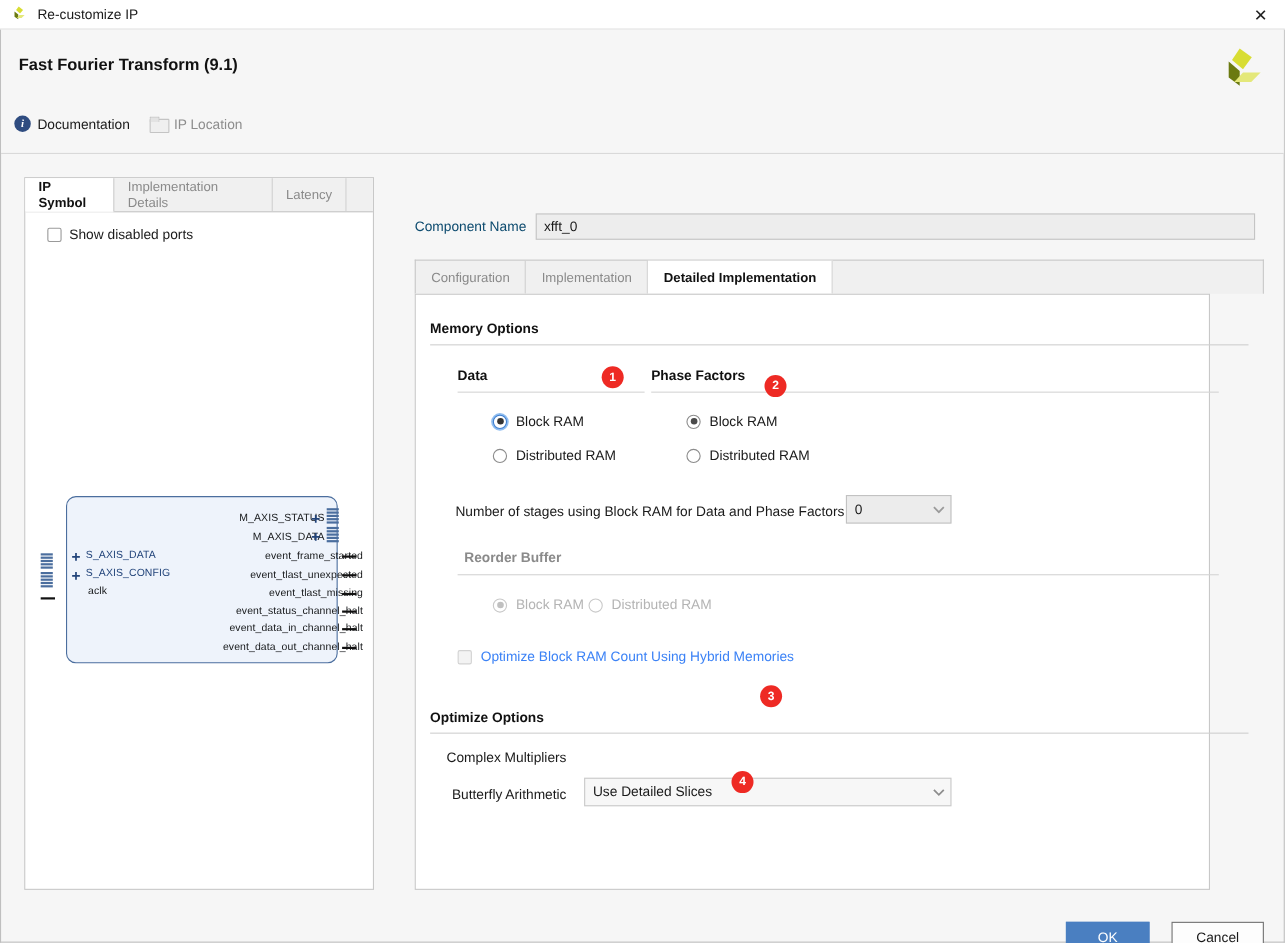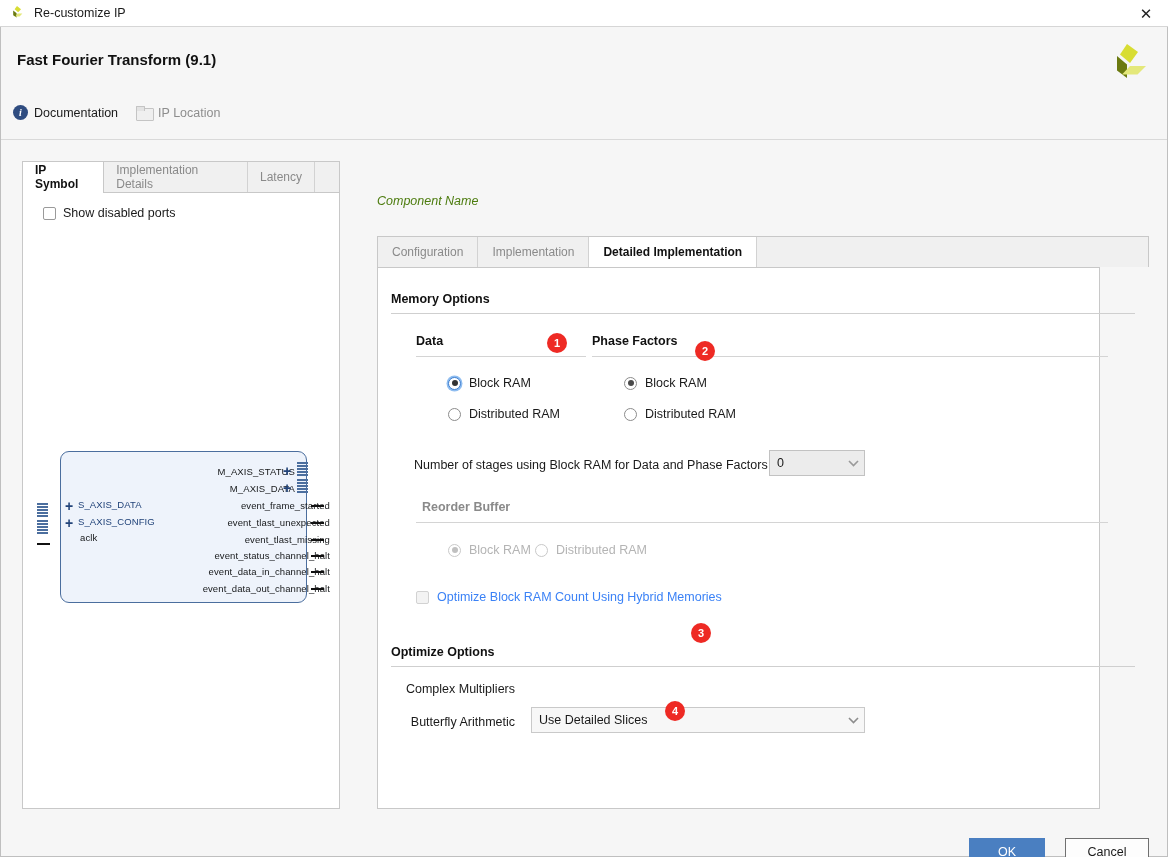--- a/index.html
+++ b/index.html
@@ -119,21 +119,21 @@
   .stub {
     position: absolute; width: 13px; height: 2px; background: #111;
   }
   .busstub { position: absolute; width: 11px; height: 16px; }
   .busstub i {
     display: block; height: 1.5px; background: #4b6e9e; margin-bottom: 1.6px; width: 11px;
   }
 
   
   .comp-row { position: absolute; left: 376px; top: 167px; display: flex; align-items: center; }
-  .comp-label { font-size: 12.5px; color: #4d7c0f; font-style: italic; }
+  .comp-label { font-size: 12.5px; color: #0c4a6e; }
   .comp-input {
     margin-left: 9px; width: 654px; height: 24px;
     background: #ededed; border: 1px solid #c4c4c4;
     font-family: "Liberation Sans", sans-serif; font-size: 12.5px; color: #1a1a1a;
     padding: 0 6px;
   }
 
   .right-panel {
     position: absolute; left: 376px; top: 209px; width: 772px; height: 573px;
   }
@@ -353,20 +353,21 @@
       <span class="port-out" style="top:404px;">event_data_in_channel_halt</span>
       <div class="stub" style="left:288px; top:409px;"></div>
 
       <span class="port-out" style="top:421px;">event_data_out_channel_halt</span>
       <div class="stub" style="left:288px; top:426px;"></div>
     </div>
   </div>
 
   <div class="comp-row">
     <span class="comp-label">Component Name</span>
+    <input class="comp-input" value="xfft_0" style="">
   </div>
 
   <div class="right-panel">
     <div class="main-tabstrip">
       <div class="main-tab">
         <span>Configuration</span>
       </div>
       <div class="main-tab">
         <span>Implementation</span>
       </div>

